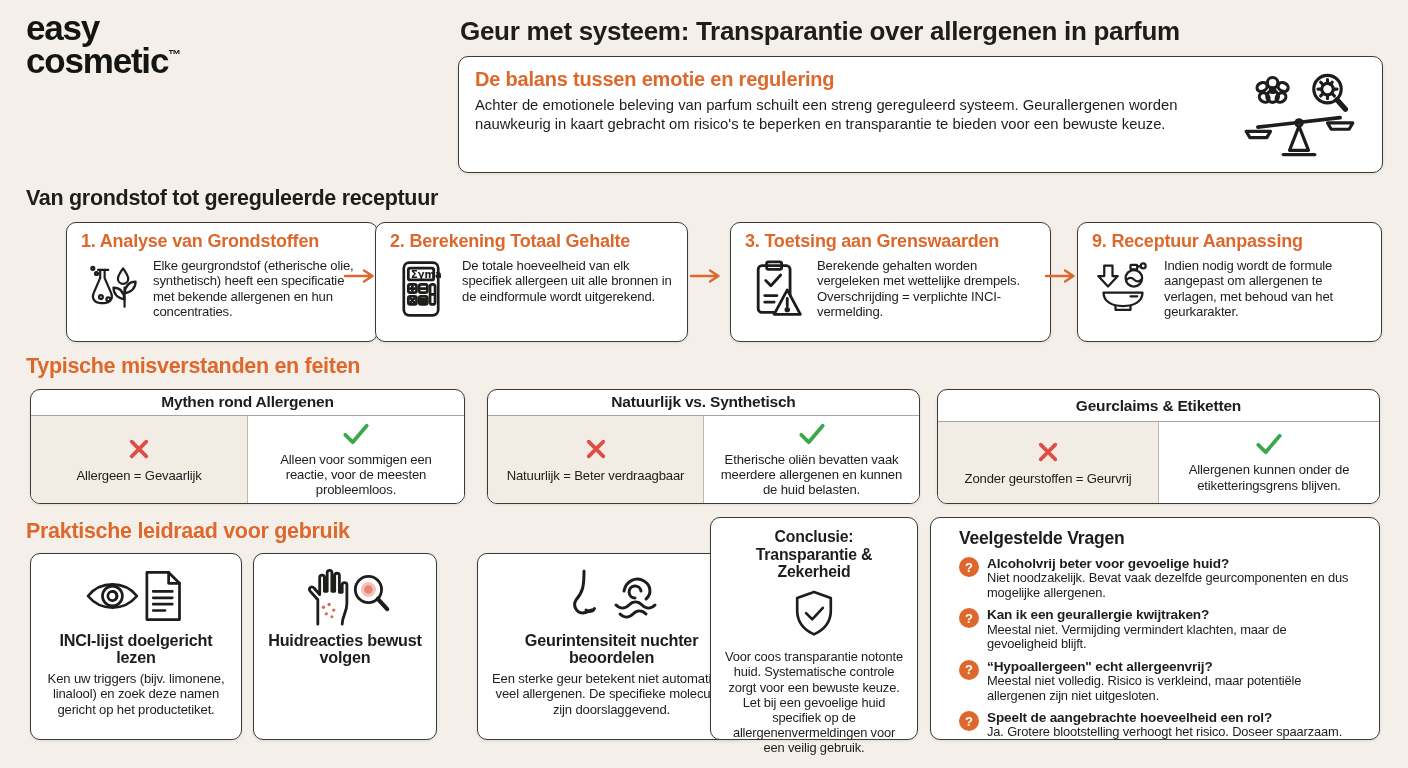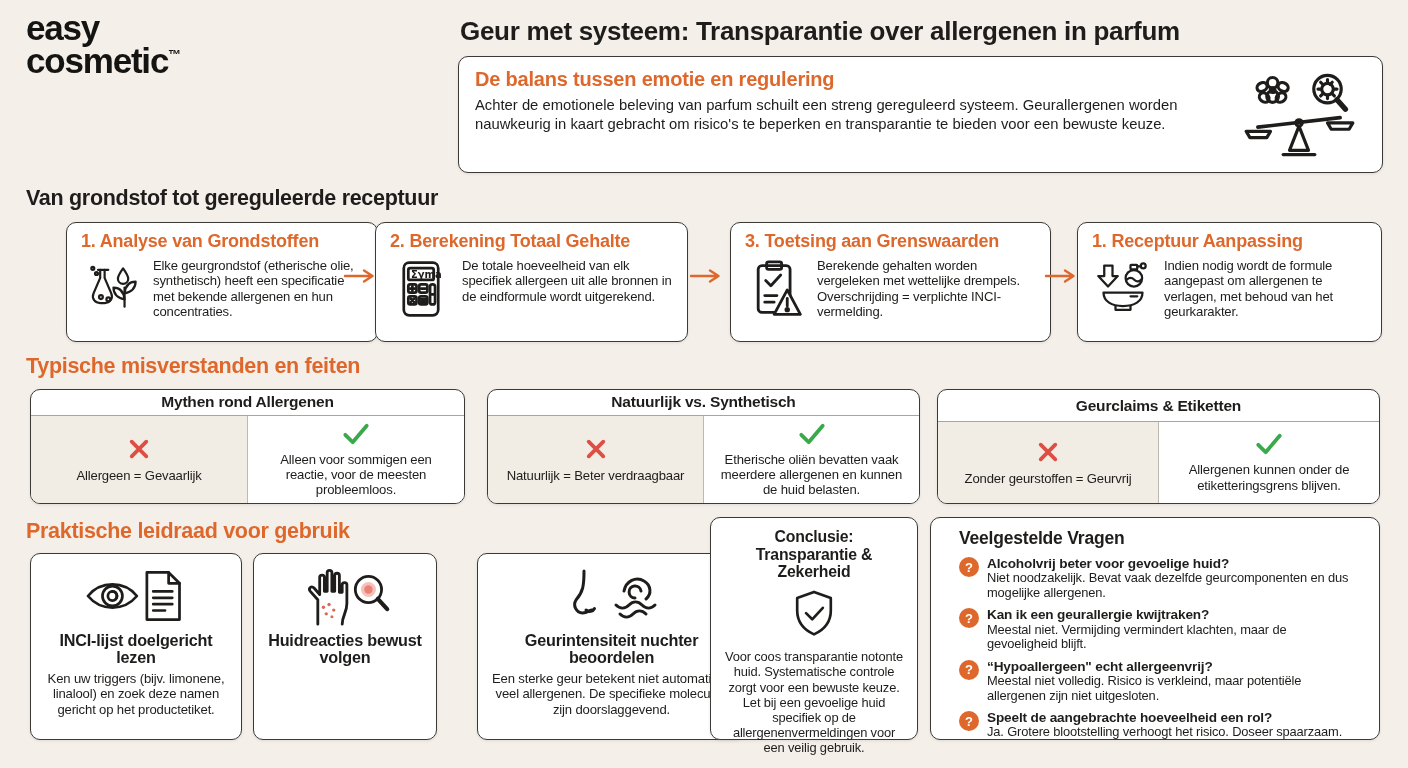--- a/index.html
+++ b/index.html
@@ -182,21 +182,21 @@
   </div>
 </div>
 
 <div class="abs arrow" style="left:1044px;">
   <svg width="33" height="16" viewBox="0 0 33 16" fill="none" stroke="#DE682C" stroke-width="2.4" stroke-linecap="round" stroke-linejoin="round">
     <path d="M2 8h26M21 2.5 29.5 8 21 13.5"></path>
   </svg>
 </div>
 
 <div class="abs card step" style="left:1077px;width:305px;">
-  <h3 class="step-title">1. Receptuur Aanpassing</h3>
+  <h3 class="step-title">9. Receptuur Aanpassing</h3>
   <div class="step-row">
     <div class="step-icon">
       <svg class="line-icon" width="60" height="60" viewBox="0 0 80 68">
         <path d="M15 4h11v14h7L20 32 7 18h8z"></path>
         <rect x="50" y="3" width="9" height="6" rx="1"></rect>
         <circle cx="67" cy="4.5" r="3.2"></circle>
           <path d="M59 5h4"></path>
         <circle cx="54.5" cy="21" r="11"></circle>
         <path d="M45 23c4-4 8-2 10 0s6 4 9 0"></path>
         <path d="M14 40h52c0 12-11 18-26 18S14 52 14 40z"></path>

